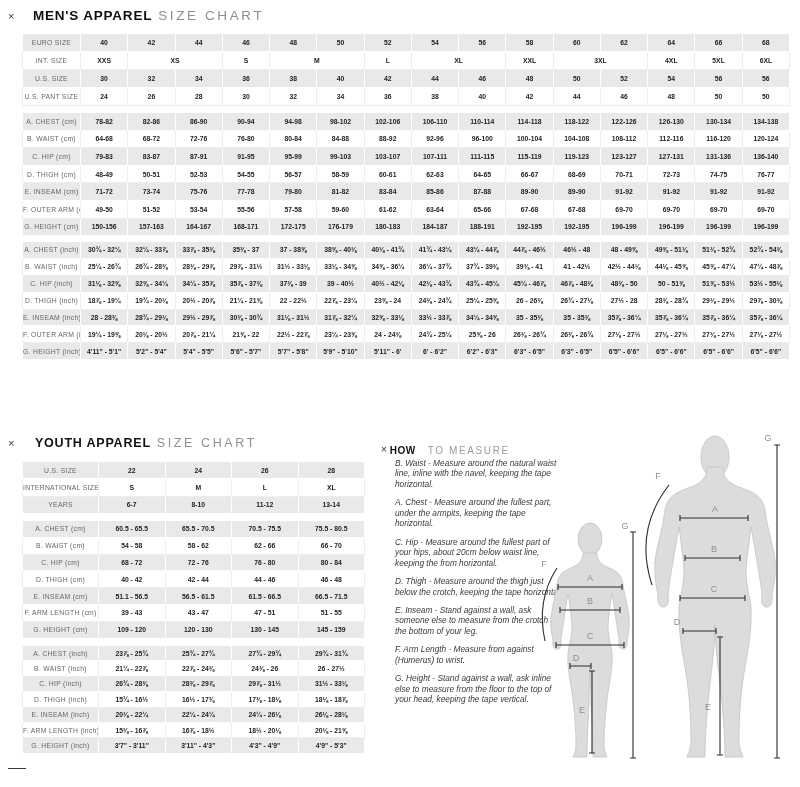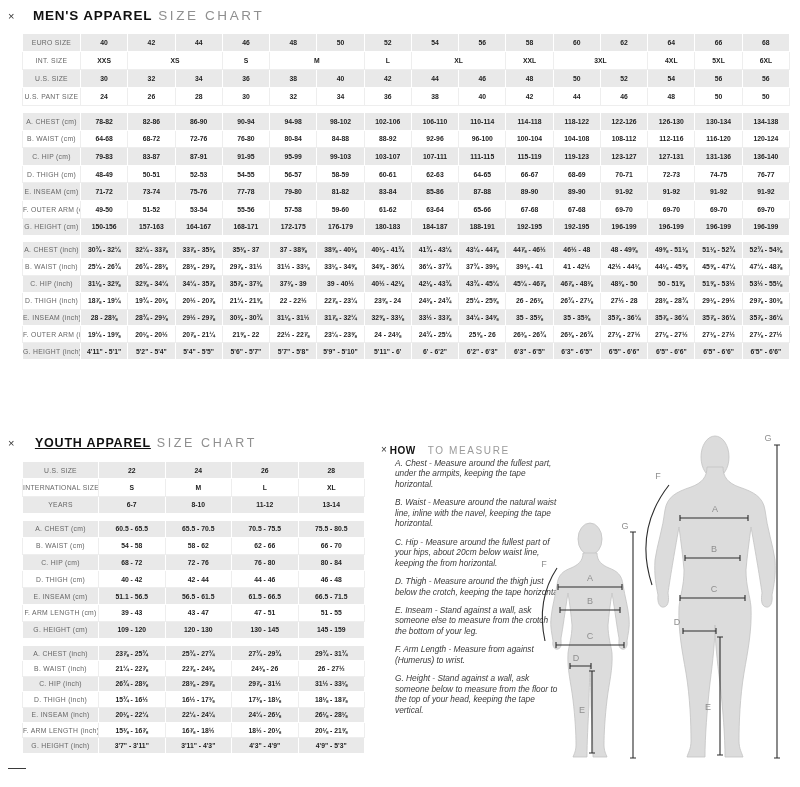--- a/index.html
+++ b/index.html
@@ -432,21 +432,21 @@
           <td class="val">6'5" - 6'6"</td>
           <td class="val">6'5" - 6'6"</td>
           <td class="val">6'5" - 6'6"</td>
           <td class="val">6'5" - 6'6"</td>
         </tr>
       </tbody>
   </table>
 
   <div class="hdr small" style="left:8px;top:433px;">
     <span class="x-glyph">×</span>
-    <span class="t-bold" style="margin-left:16px;text-decoration:underline;">YOUTH APPAREL</span><span class="t-light">SIZE CHART</span>
+    <span class="t-bold" style="margin-left:16px;">YOUTH APPAREL</span><span class="t-light">SIZE CHART</span>
   </div>
 
   <table class="t-youth t-youth-size" style="top:461px;">
     <colgroup>
         <col style="width:76px;">
         <col>
         <col>
         <col>
         <col>
       </colgroup>
@@ -592,27 +592,27 @@
           <td class="val">4'3" - 4'9"</td>
           <td class="val">4'9" - 5'3"</td>
         </tr>
       </tbody>
   </table>
 
   <div class="htm-head">
     <span class="x-glyph">×</span><span class="t-bold">HOW</span><span class="t-light">TO MEASURE</span>
   </div>
   <div class="htm-body">
+      <p>B. Waist - Measure around the natural waist line, inline with the navel, keeping the tape horizontal.</p>
       <p>A. Chest - Measure around the fullest part, under the armpits, keeping the tape horizontal.</p>
-      <p>B. Waist - Measure around the natural waist line, inline with the navel, keeping the tape horizontal.</p>
       <p>C. Hip - Measure around the fullest part of your hips, about 20cm below waist line, keeping the from horizontal.</p>
       <p>D. Thigh - Measure around the thigh just below the crotch, keeping the tape horizontal.</p>
       <p>E. Inseam - Stand against a wall, ask someone else to measure from the crotch to the bottom of your leg.</p>
       <p>F. Arm Length  - Measure from against (Humerus) to wrist.</p>
-      <p>G. Height  - Stand against a wall, ask someone below to measure from the floor to the top of your head, keeping the tape vertical.</p>
+      <p>G. Height  - Stand against a wall, ask inline else to measure from the floor to the top of your head, keeping the tape vertical.</p>
     </div>
 
   <svg class="figs" viewBox="0 0 272 350">
     <g>
       <ellipse cx="62" cy="124" rx="12" ry="16" fill="#dcdcdc" stroke="#c3c3c3" stroke-width="0.8"></ellipse>
       <path fill="#dcdcdc" stroke="#c3c3c3" stroke-width="0.8" d="M 55,138 C 55,146 50,150 43,153 C 35,156 30,160 29,170 C 27,182 24,192 23,203 C 22,212 24,219 25,226 C 24,232 27,235 30,234 C 34,233 33,228 33,223 C 35,213 37,196 40,178 C 42,190 43,200 44,210 C 44,222 41,230 40,238 C 39,254 43,268 45,285 C 47,302 48,318 48,330 C 48,336 46,339 45,342 L 59,342 C 59,328 60,308 61,290 C 61,274 62,258 62,252 C 62,258 63,274 63,290 C 64,308 65,328 65,342 L 79,342 C 78,339 76,336 76,330 C 76,318 77,302 79,285 C 81,268 85,254 84,238 C 83,230 80,222 80,210 C 81,200 82,190 84,178 C 87,196 89,213 91,223 C 91,228 90,233 94,234 C 97,235 100,232 99,226 C 100,219 102,212 101,203 C 100,192 97,182 95,170 C 94,160 89,156 81,153 C 74,150 69,146 69,138 Z"></path>
     </g>
     <g>
       <ellipse cx="187" cy="42" rx="14" ry="21" fill="#dcdcdc" stroke="#c3c3c3" stroke-width="0.8"></ellipse>
       <path fill="#dcdcdc" stroke="#c3c3c3" stroke-width="0.8" d="M 179,52 C 179,62 174,68 163,72 C 148,77 139,82 137,95 C 135,113 129,130 127,145 C 126,160 128,170 130,180 C 129,188 132,193 136,192 C 141,191 141,184 140,178 C 142,164 146,140 151,112 C 153,128 155,142 156,155 C 156,172 152,180 151,192 C 150,215 154,235 158,258 C 162,282 163,308 163,326 C 163,334 160,338 159,342 L 177,342 C 177,322 179,295 182,268 C 185,245 187,225 187,210 C 187,225 189,245 192,268 C 195,295 197,322 197,342 L 215,342 C 214,338 211,334 211,326 C 211,308 212,282 216,258 C 220,235 224,215 223,192 C 222,180 218,172 218,155 C 219,142 221,128 223,112 C 228,140 232,164 234,178 C 233,184 233,191 238,192 C 242,193 245,188 244,180 C 246,170 248,160 247,145 C 245,130 239,113 237,95 C 235,82 226,77 211,72 C 200,68 195,62 195,52 Z"></path>

